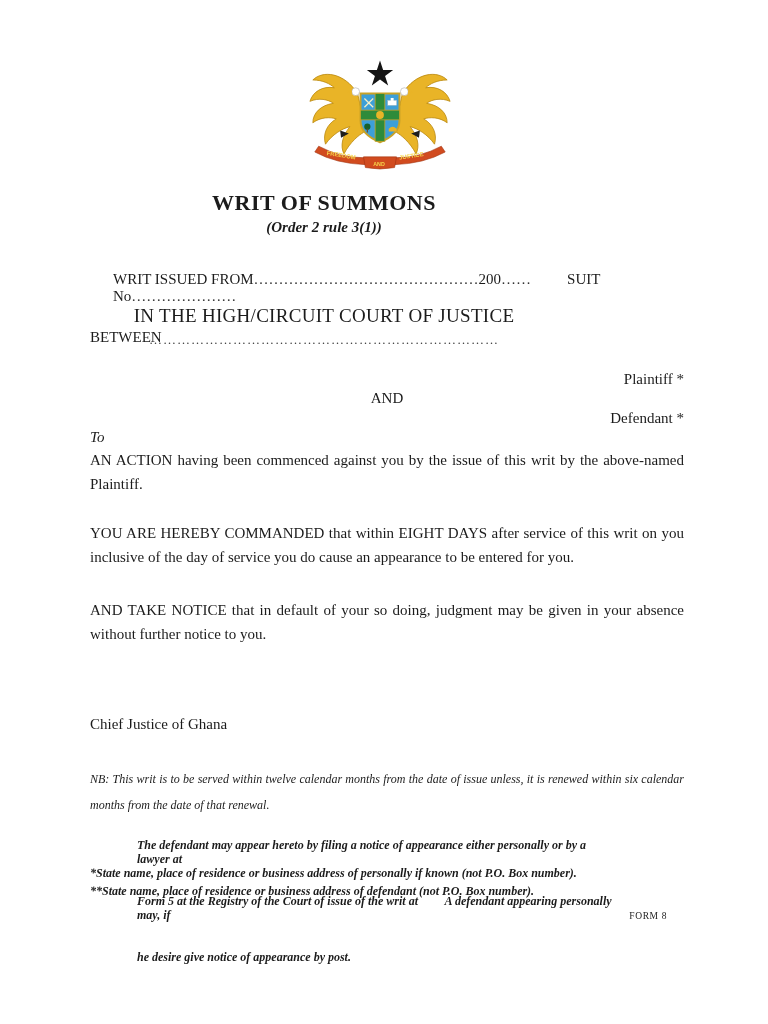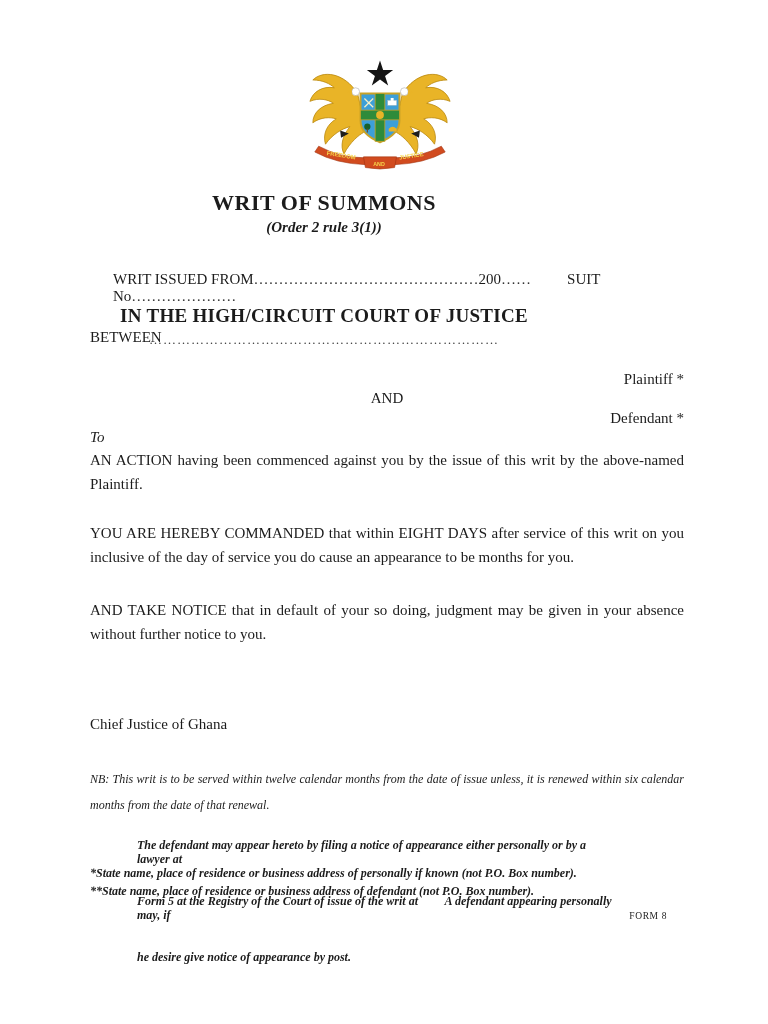--- a/index.html
+++ b/index.html
@@ -6,21 +6,21 @@
   .page{
     position:relative;width:768px;height:1024px;background:#ffffff;
     font-family:"Liberation Serif", serif;color:#1b1b1b;overflow:hidden;
   }
   .abs{position:absolute;}
   .center{left:0;width:648px;text-align:center;}
   .doc-title{font-size:22px;font-weight:bold;letter-spacing:.5px;}
   .doc-subtitle{font-size:15px;font-weight:bold;font-style:italic;}
   .body-line{left:90px;width:594px;font-size:15px;}
   .para{left:90px;width:594px;font-size:15px;line-height:24px;text-align:justify;}
-  .court-heading{font-size:19px;font-weight:bold;letter-spacing:.3px;}
+  .court-heading{font-size:19px;font-weight:normal;letter-spacing:.3px;}
   .dotline{font-size:13px;color:#444;letter-spacing:1px;}
   .leader{color:#333;}
   .right-align{text-align:right;}
   .italic{font-style:italic;}
   .small-italic{font-size:12px;font-style:italic;line-height:26px;text-align:justify;}
   .note-ind{left:137px;width:480px;font-size:12px;font-style:italic;font-weight:bold;line-height:14px;white-space:pre-wrap;}
   .footnote{left:90px;width:594px;font-size:12px;font-style:italic;font-weight:bold;}
   .form-label{font-size:9.5px;letter-spacing:.6px;color:#222;}
   .suit-gap{margin-left:36px;}
   svg text{font-family:"Liberation Sans", sans-serif;}
@@ -83,21 +83,21 @@
   <div class="abs center court-heading" style="top:305px;">IN THE HIGH/CIRCUIT COURT OF JUSTICE</div>
   <div class="abs center dotline" style="top:332px;">…………………………………………………………………</div>
 
   <div class="abs body-line" style="top:329px;">BETWEEN</div>
   <div class="abs body-line right-align" style="top:371px;">Plaintiff *</div>
   <div class="abs body-line" style="top:390px;text-align:center;">AND</div>
   <div class="abs body-line right-align" style="top:410px;">Defendant *</div>
   <div class="abs body-line italic" style="top:429px;">To</div>
 
   <div class="abs para" style="top:448px;">AN ACTION having been commenced against you by the issue of this writ by the above-named Plaintiff.</div>
-  <div class="abs para" style="top:521px;">YOU ARE HEREBY COMMANDED that within EIGHT DAYS after service of this writ on you inclusive of the day of service you do cause an appearance to be months for you.</div>
+  <div class="abs para" style="top:521px;">YOU ARE HEREBY COMMANDED that within EIGHT DAYS after service of this writ on you inclusive of the day of service you do cause an appearance to be entered for you.</div>
   <div class="abs para" style="top:598px;">AND TAKE NOTICE that in default of your so doing, judgment may be given in your absence without further notice to you.</div>
 
 
   <div class="abs body-line" style="top:716px;">Chief Justice of Ghana</div>
 
   <div class="abs small-italic" style="left:90px;width:594px;top:766px;">NB: This writ is to be served within twelve calendar months from the date of issue unless, it is renewed within six calendar months from the date of that renewal.</div>
 
   <div class="abs note-ind" style="top:810px;">
     <div>The defendant may appear hereto by filing a notice of appearance either personally or by a lawyer at</div>
     <div>Form 5 at the Registry of the Court of issue of the writ at         A defendant appearing personally may, if</div>

